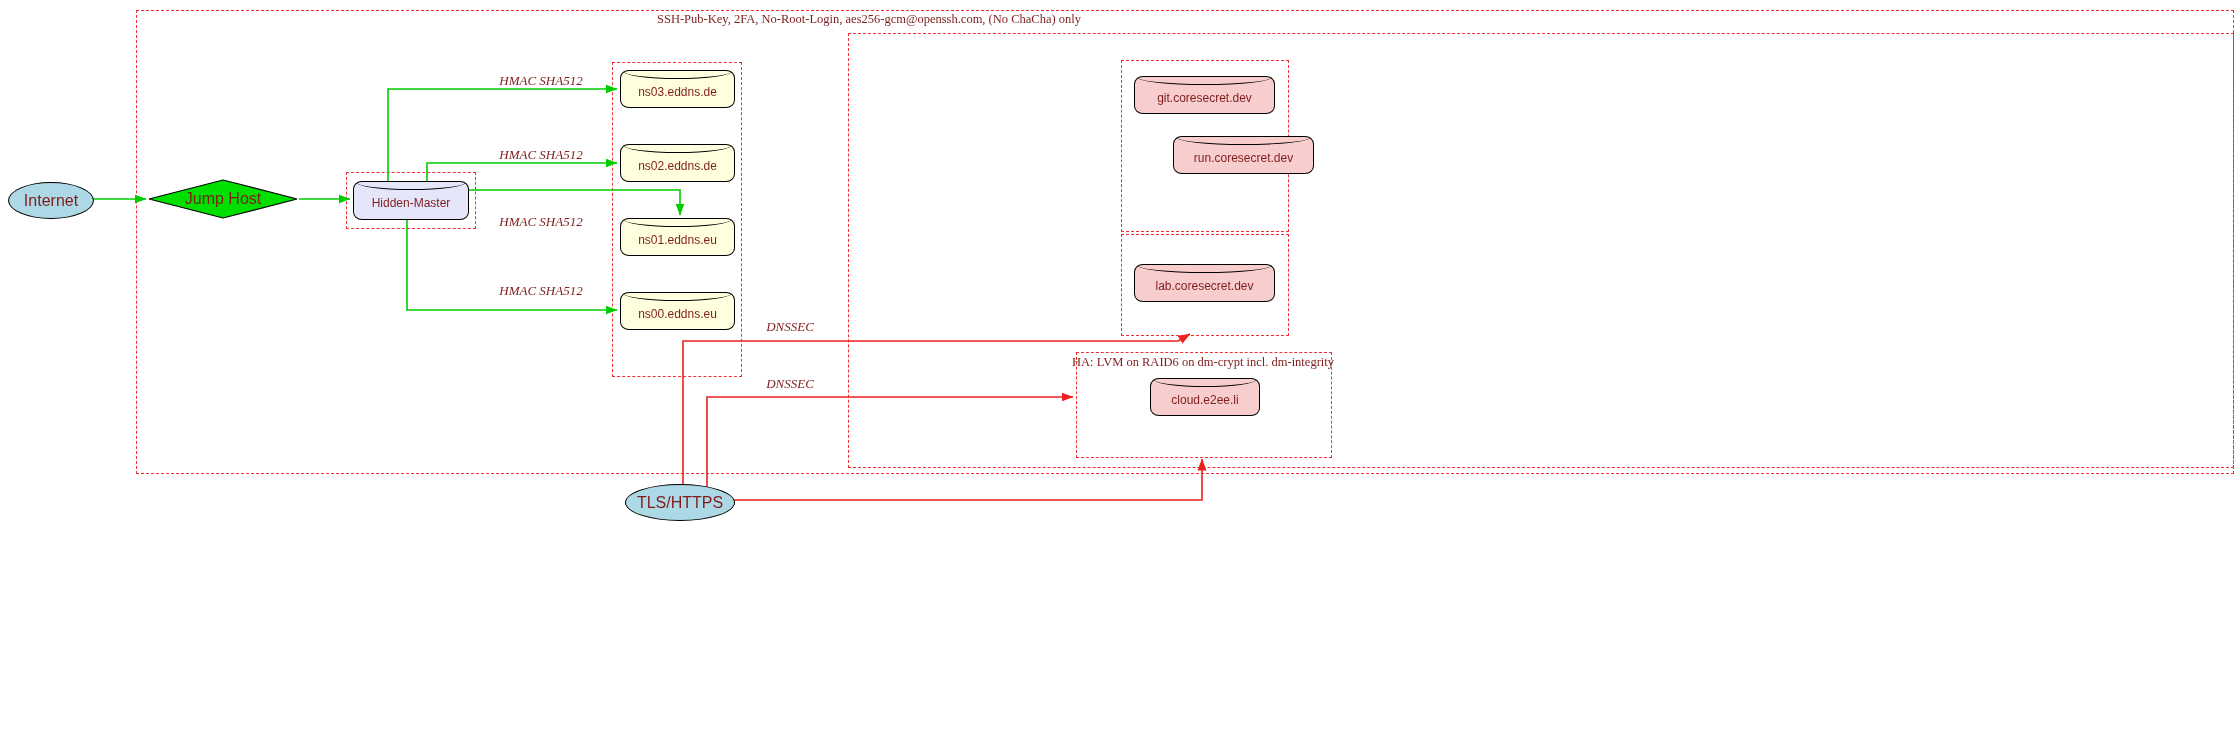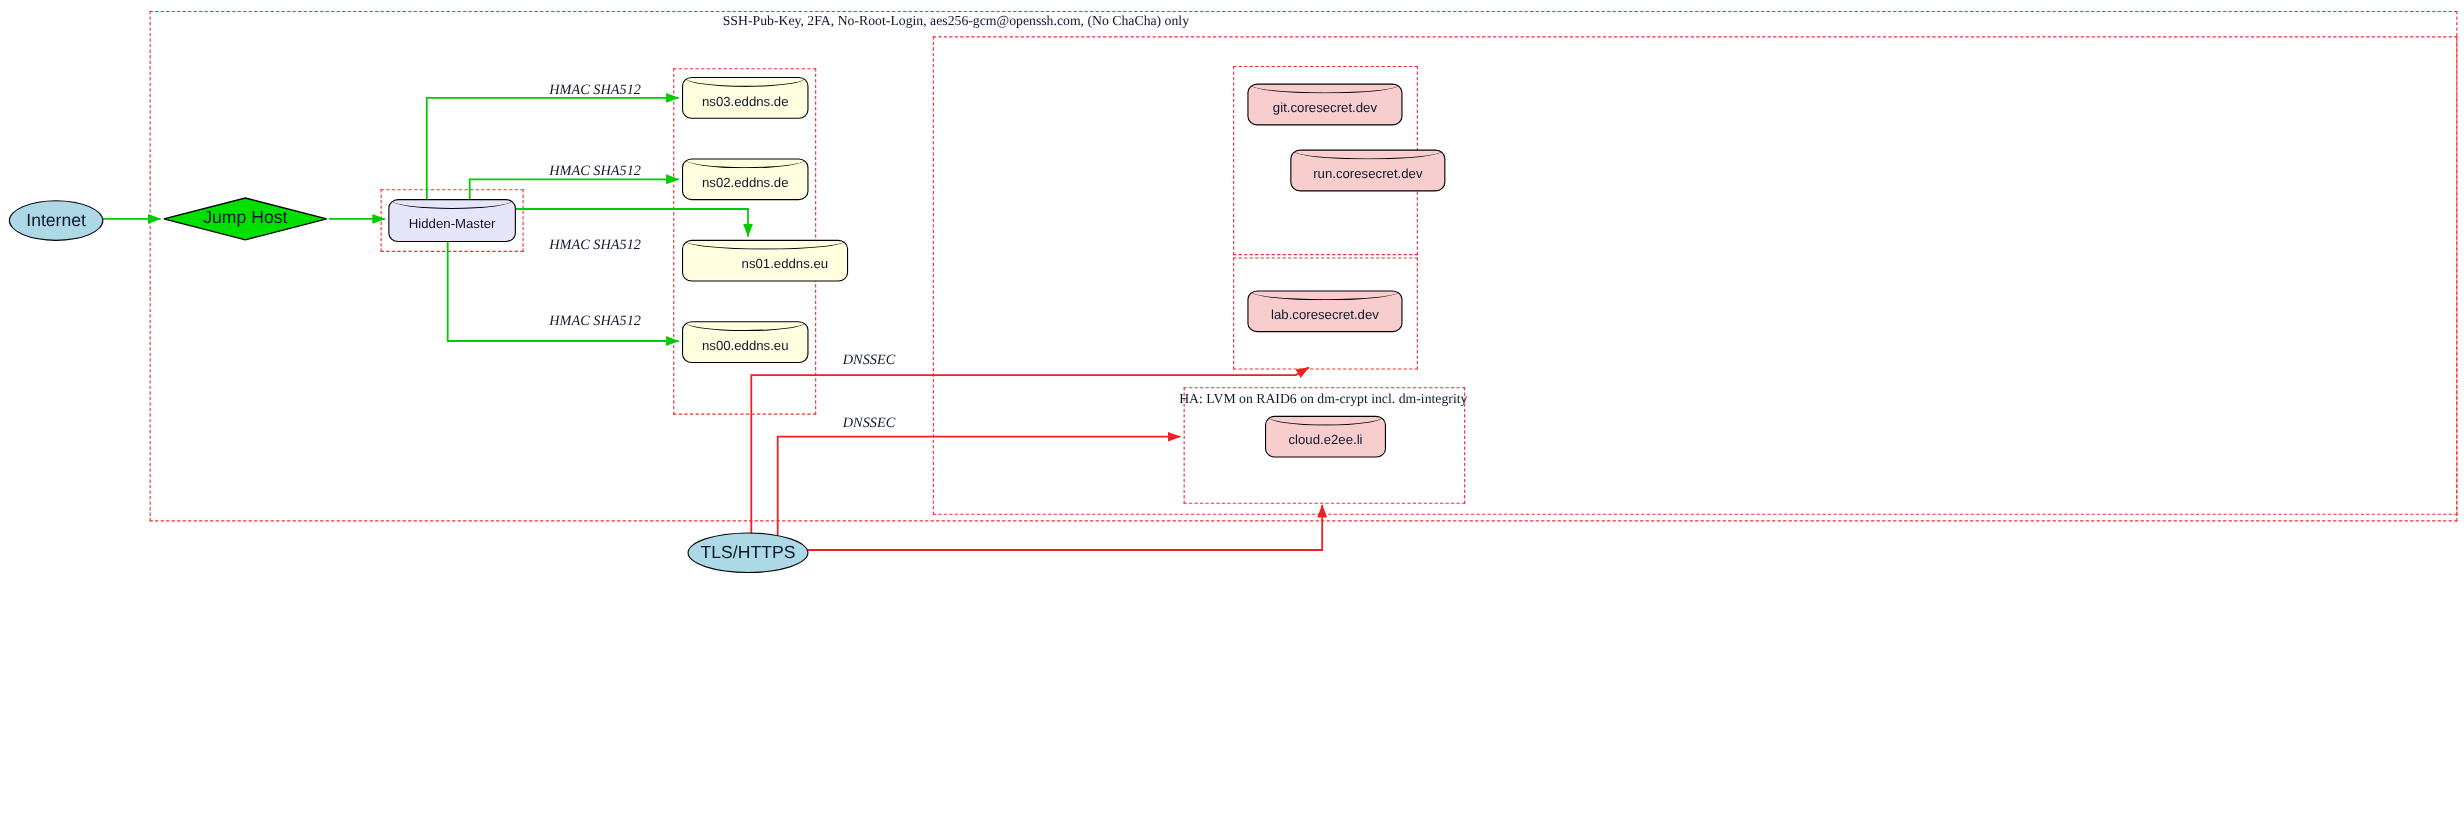--- a/index.html
+++ b/index.html
@@ -1,17 +1,17 @@
 <!DOCTYPE html>
 <html><head>
 <meta charset="utf-8">
 <style>
   html,body{margin:0;padding:0;background:#ffffff;}
   .canvas{position:relative;width:2240px;height:744px;background:#ffffff;overflow:hidden;
-          font-family:"Liberation Sans",sans-serif;color:#0f172a;}
+          font-family:"Liberation Sans",sans-serif;color:#7f1d1d;}
   .edges{position:absolute;left:0;top:0;pointer-events:none;}
 
   
   .rbox{position:absolute;border:1.5px dashed #f03030;}
 
   
   .clab{position:absolute;font-family:"Liberation Serif",serif;font-size:12.5px;white-space:nowrap;}
 
   
   .elab{position:absolute;transform:translate(-50%,-50%);font-family:"Liberation Serif",serif;
@@ -93,21 +93,21 @@
   </div>
 
   <div class="cyl fill-yellow" style="left:620px;top:70px;width:113px;height:36px;">
     <i class="lid"></i>
     <span>ns03.eddns.de</span>
   </div>
   <div class="cyl fill-yellow" style="left:620px;top:144px;width:113px;height:36px;">
     <i class="lid"></i>
     <span>ns02.eddns.de</span>
   </div>
-  <div class="cyl fill-yellow" style="left:620px;top:218px;width:113px;height:36px;padding-left:36px;">
+  <div class="cyl fill-yellow" style="left:620px;top:218px;width:113px;height:36px;">
     <i class="lid"></i>
     <span>ns01.eddns.eu</span>
   </div>
   <div class="cyl fill-yellow" style="left:620px;top:292px;width:113px;height:36px;">
     <i class="lid"></i>
     <span>ns00.eddns.eu</span>
   </div>
 
   <div class="cyl fill-pink" style="left:1134px;top:76px;width:139px;height:36px;">
     <i class="lid"></i>

